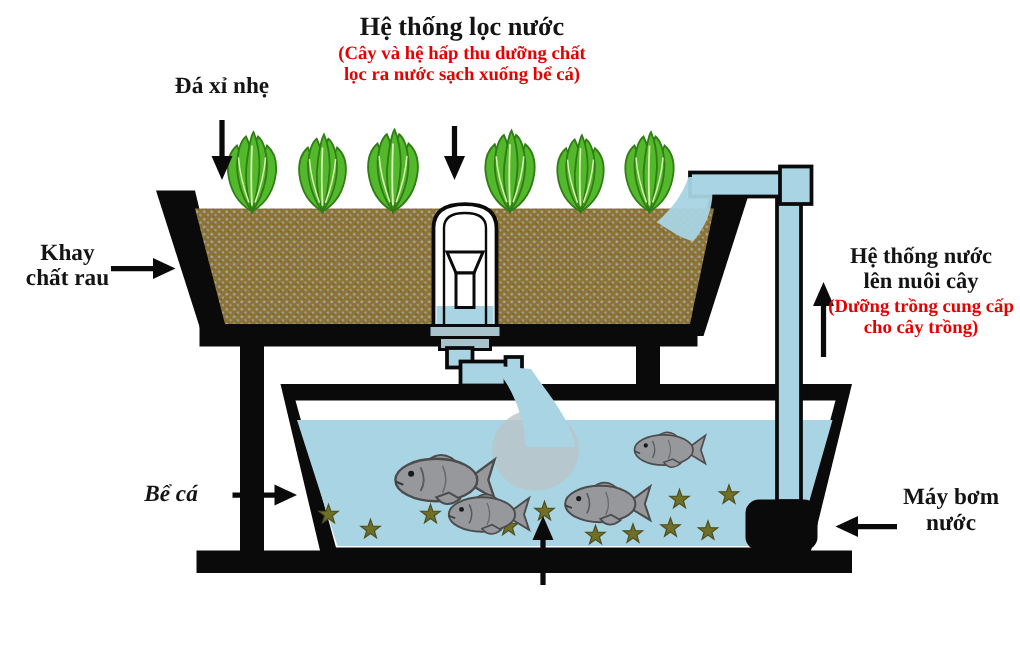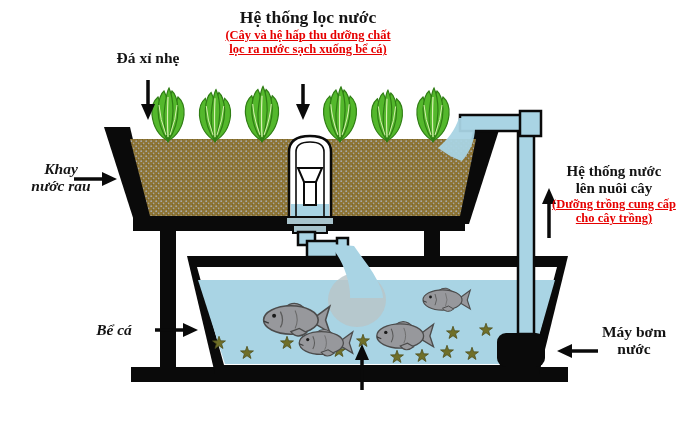--- a/index.html
+++ b/index.html
@@ -6,21 +6,21 @@
   #stage{
     position:relative;width:680px;height:438px;background:#ffffff;overflow:hidden;
     font-family:"Liberation Serif",serif;
   }
   svg{position:absolute;left:0;top:0;}
   .label{
     position:absolute;font-weight:bold;color:var(--label-text,#111);
     text-align:center;line-height:1.12;font-size:15.5px;white-space:nowrap;
   }
   .label .ln{display:block;}
-  .note{color:var(--note-text,#e60000);font-size:12.5px;font-weight:bold;line-height:1.18;text-decoration:underline;}
+  .note{color:var(--note-text,#e60000);font-size:12.5px;font-weight:bold;line-height:1.18;}
   .title-main{font-size:17.5px;}
 </style>
 </head>
 <body>
 
 <div id="stage">
 
   <svg width="680" height="438" viewBox="0 0 680 438">
     <defs>
       <pattern id="speck" width="5" height="5" patternUnits="userSpaceOnUse">
@@ -162,23 +162,23 @@
   <div class="label" style="left:183px;top:8px;width:250px;">
     <span class="ln title-main">Hệ thống lọc nước</span>
     <span class="ln note">(Cây và hệ hấp thu dưỡng chất</span>
     <span class="ln note">lọc ra nước sạch xuống bể cá)</span>
   </div>
 
   <div class="label" style="left:92px;top:49px;width:112px;">
     <span class="ln">Đá xỉ nhẹ</span>
   </div>
 
-  <div class="label" style="left:16px;top:160px;width:90px;font-style:italic;">
+  <div class="label" style="left:0px;top:160px;width:90px;">
     <span class="ln">Khay</span>
-    <span class="ln">nước rau</span>
+    <span class="ln">chất rau</span>
   </div>
 
   <div class="label" style="left:548px;top:163px;width:132px;font-size:15px;">
     <span class="ln">Hệ thống nước</span>
     <span class="ln">lên nuôi cây</span>
     <span class="ln note">(Dưỡng trồng cung cấp</span>
     <span class="ln note">cho cây trồng)</span>
   </div>
 
   <div class="label" style="left:78px;top:321px;width:72px;font-style:italic;">

